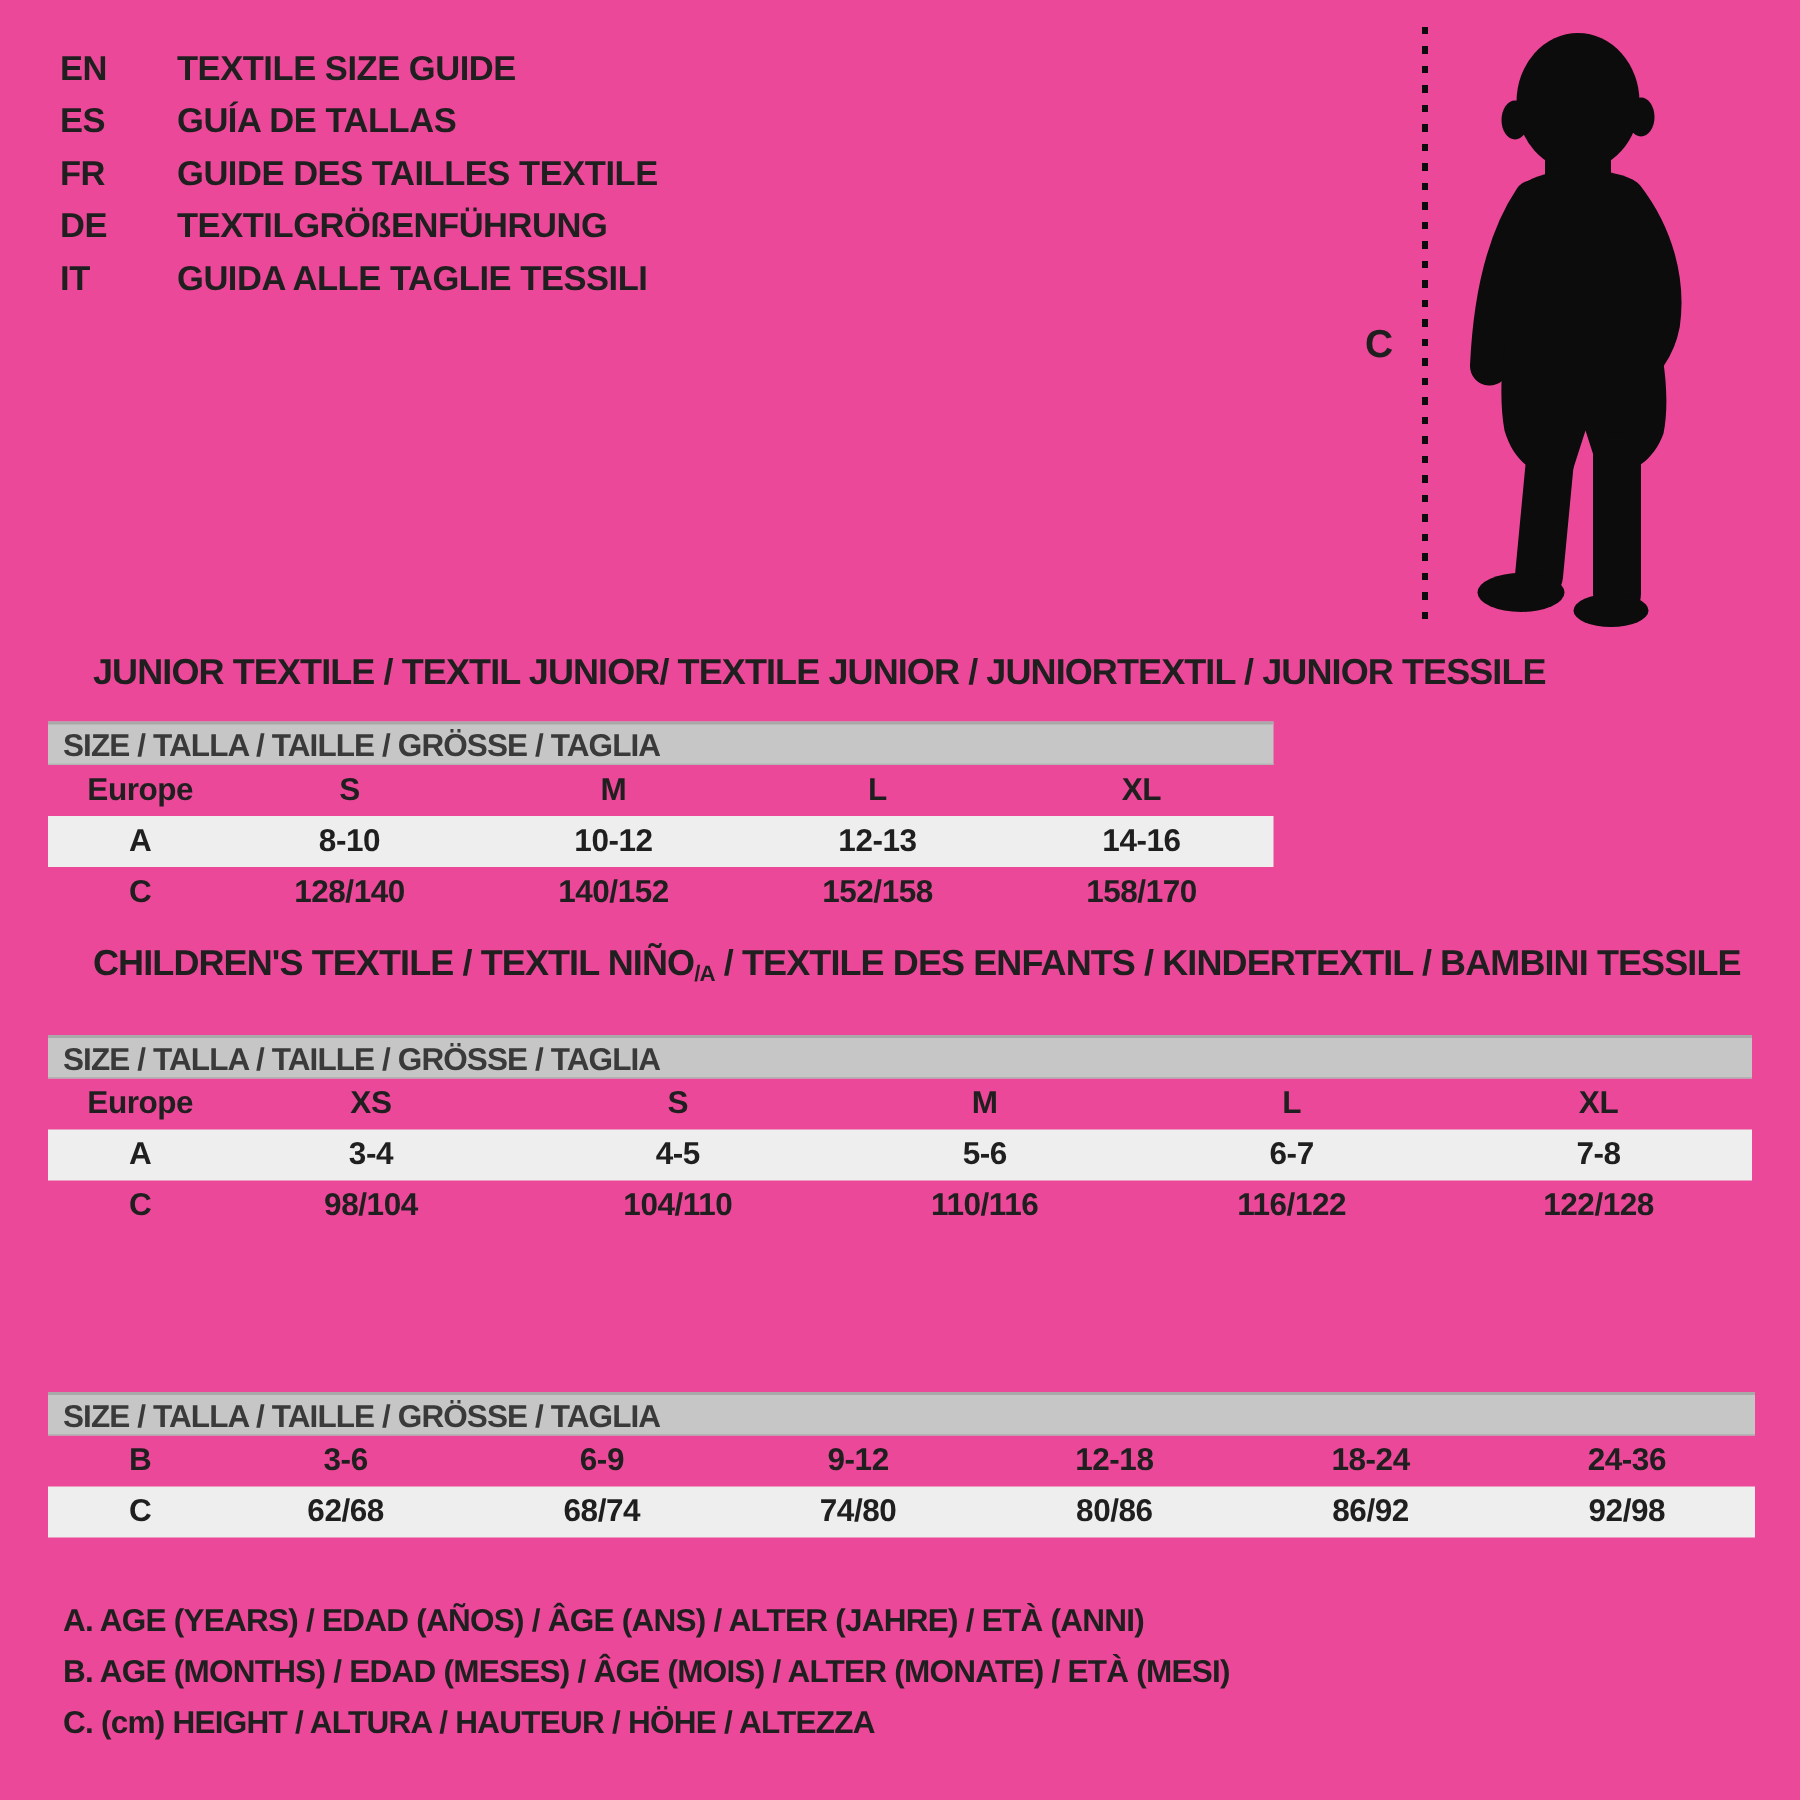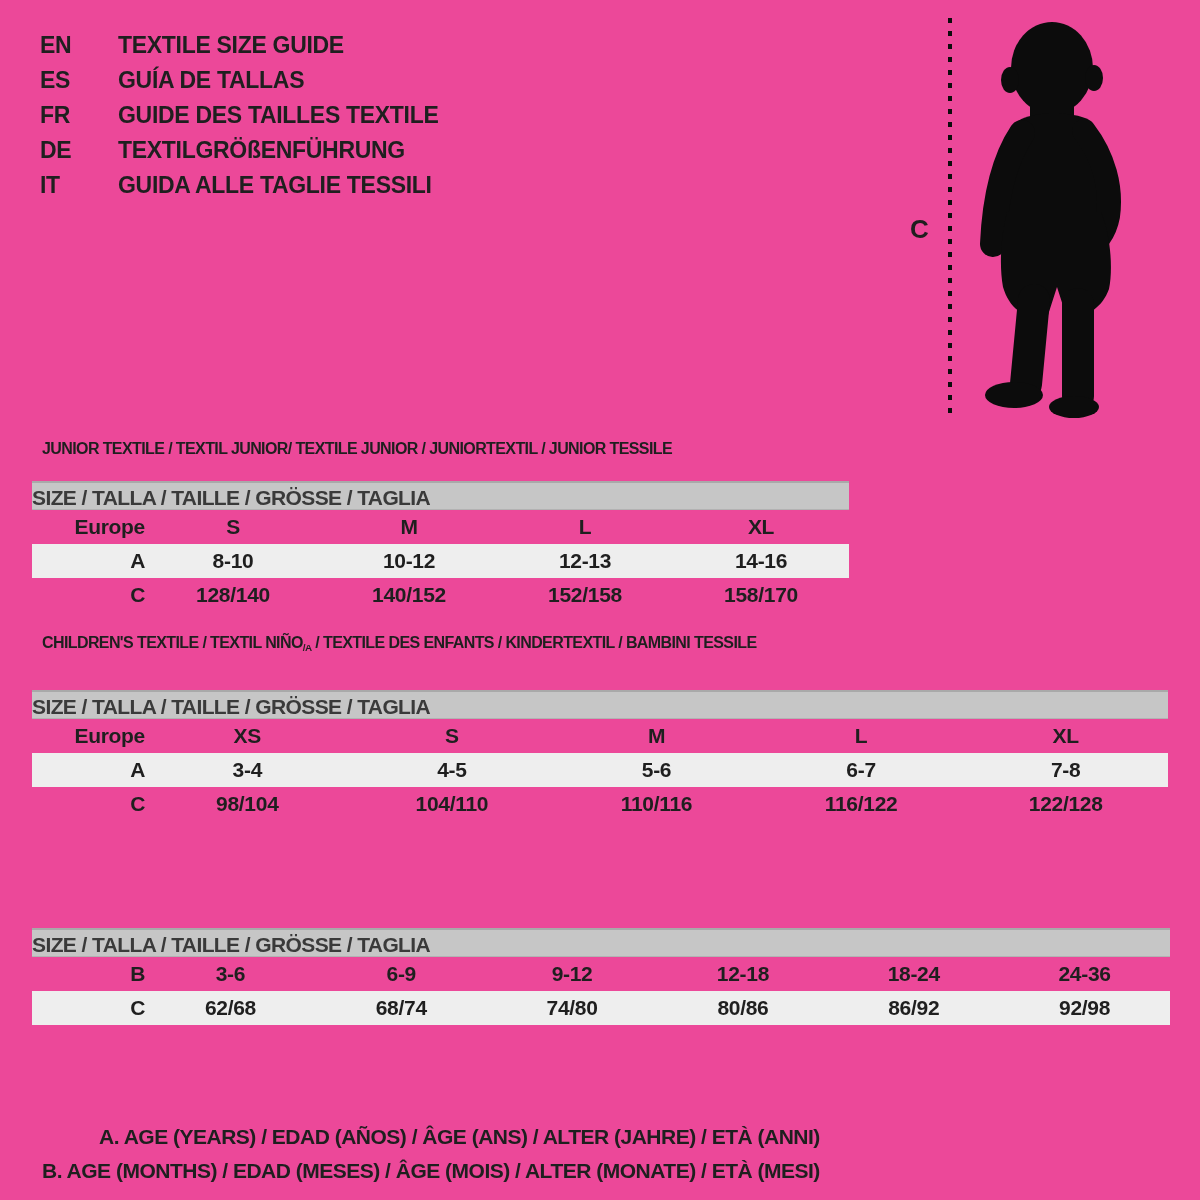--- a/index.html
+++ b/index.html
@@ -19,41 +19,41 @@
   .language-row{display:flex;font-size:23px;line-height:35px;letter-spacing:-0.3px;white-space:nowrap;}
   .language-code{width:78px;flex:0 0 78px;}
   
   .height-line{
     position:absolute;left:948px;top:18px;width:4px;height:397px;
     background:repeating-linear-gradient(to bottom,var(--ink) 0 5px,transparent 5px 13px);
   }
   .figure-label{position:absolute;left:910px;top:214px;font-size:26px;}
   .silhouette{position:absolute;left:962px;top:20px;}
   
-  .sec-heading{position:absolute;font-size:16px;letter-spacing:-0.6px;white-space:nowrap;line-height:33px;}
+  .sec-heading{position:absolute;font-size:24px;letter-spacing:-0.6px;white-space:nowrap;line-height:33px;margin-left:20px;}
   #heading0{left:42px;top:432px;}
   #heading1{left:42px;top:626px;}
   #heading2{left:42px;top:840px;}
   .sub-run{font-size:0.62em;position:relative;top:0.28em;}
   
   .size-table{position:absolute;}
   #table0{left:32px;top:481px;width:817px;}
   #table1{left:32px;top:690px;width:1136px;}
   #table2{left:32px;top:928px;width:1138px;}
   .size-header-bar{
     height:29px;line-height:29px;background:var(--bar-bg);color:var(--bar-text);
     border-top:2px solid #a9a9a9;border-bottom:1px solid #b2b2b2;
-    font-size:21px;letter-spacing:-0.6px;box-sizing:border-box;
+    font-size:21px;letter-spacing:-0.6px;padding-left:10px;box-sizing:border-box;
   }
   .t-row{display:grid;height:34px;align-items:center;font-size:21px;letter-spacing:-0.3px;}
   .t-row.shaded{background:var(--row-shaded);}
   .t-cell{text-align:center;}
-  .t-label{text-align:right;padding-left:10px;}
+  .t-label{text-align:center;padding-left:10px;}
   
-  .legend{position:absolute;left:42px;top:1120px;text-align:right;}
+  .legend{position:absolute;left:42px;top:1064px;}
   .legend-line{font-size:21px;line-height:34px;letter-spacing:-0.5px;white-space:nowrap;}
 </style>
 </head>
 <body>
 
 <div class="page">
 
   <div class="language-list">
       <div class="language-row">
         <span class="language-code">EN</span>
@@ -174,15 +174,16 @@
         <div class="t-cell">74/80</div>
         <div class="t-cell">80/86</div>
         <div class="t-cell">86/92</div>
         <div class="t-cell">92/98</div>
       </div>
     </div>
 
   <div class="legend">
       <div class="legend-line">A. AGE (YEARS) / EDAD (AÑOS) / ÂGE (ANS) / ALTER (JAHRE) / ETÀ (ANNI)</div>
       <div class="legend-line">B. AGE (MONTHS) / EDAD (MESES) / ÂGE (MOIS) / ALTER (MONATE) / ETÀ (MESI)</div>
+      <div class="legend-line">C. (cm) HEIGHT / ALTURA / HAUTEUR / HÖHE / ALTEZZA</div>
     </div>
 
 </div>
 
 </body></html>

